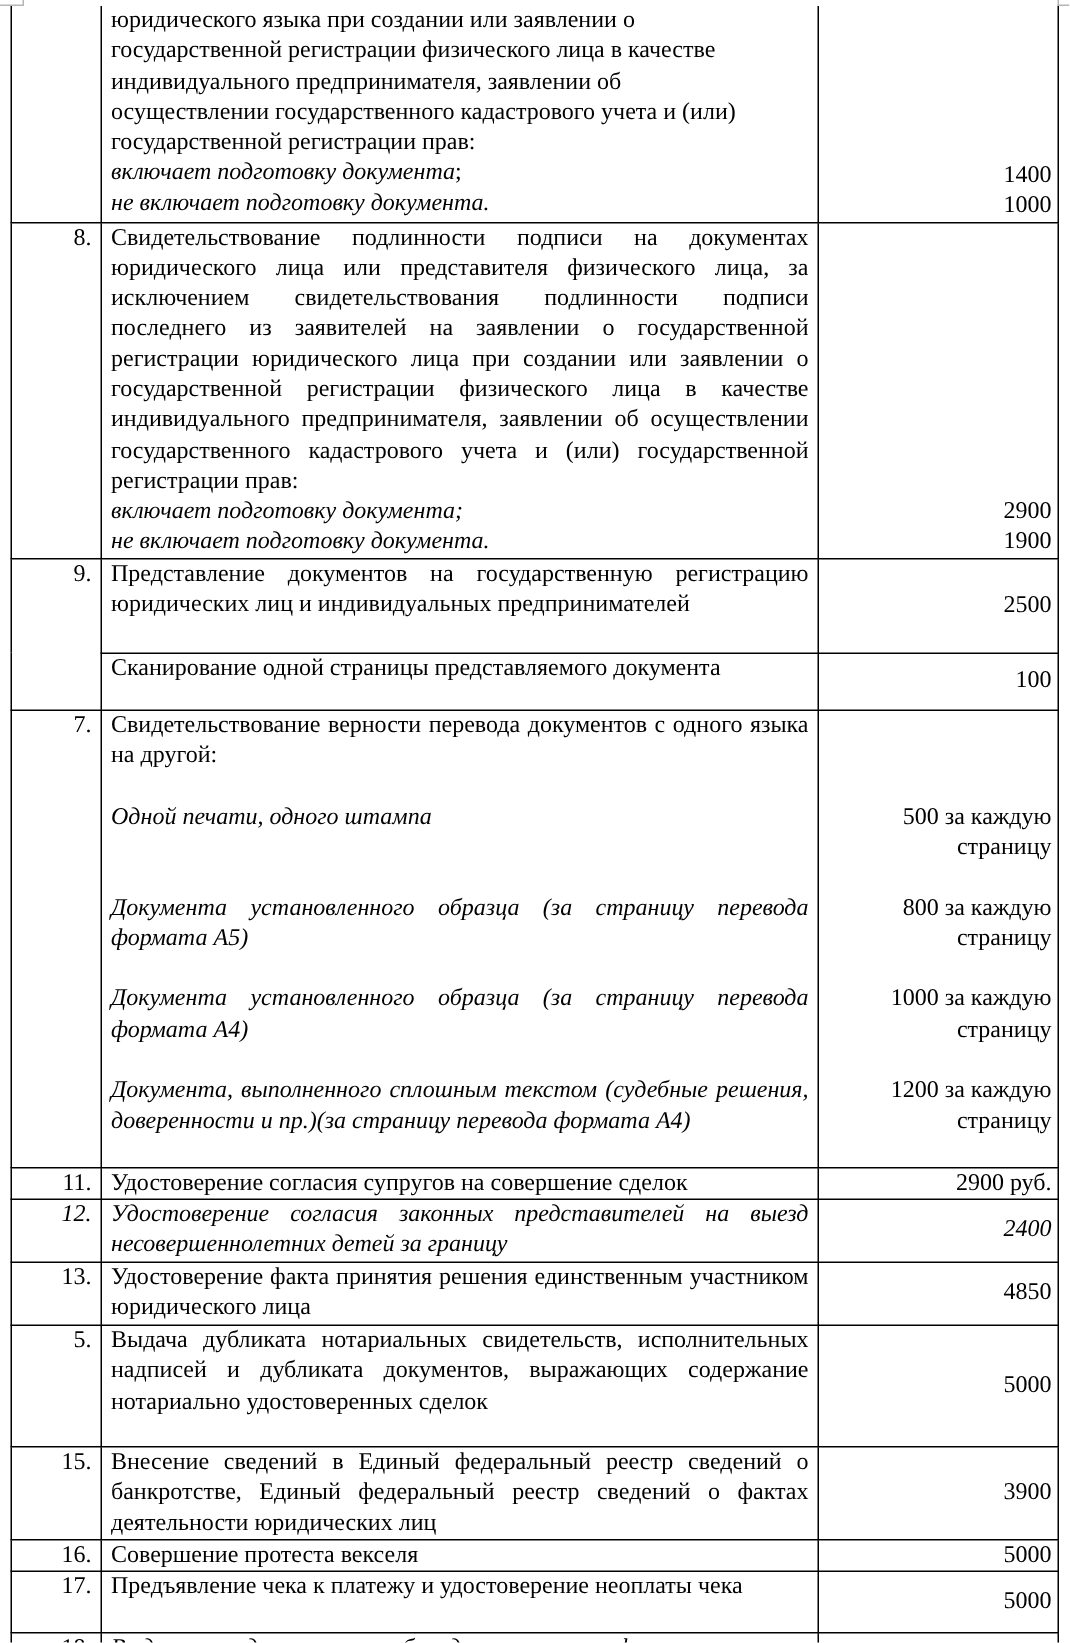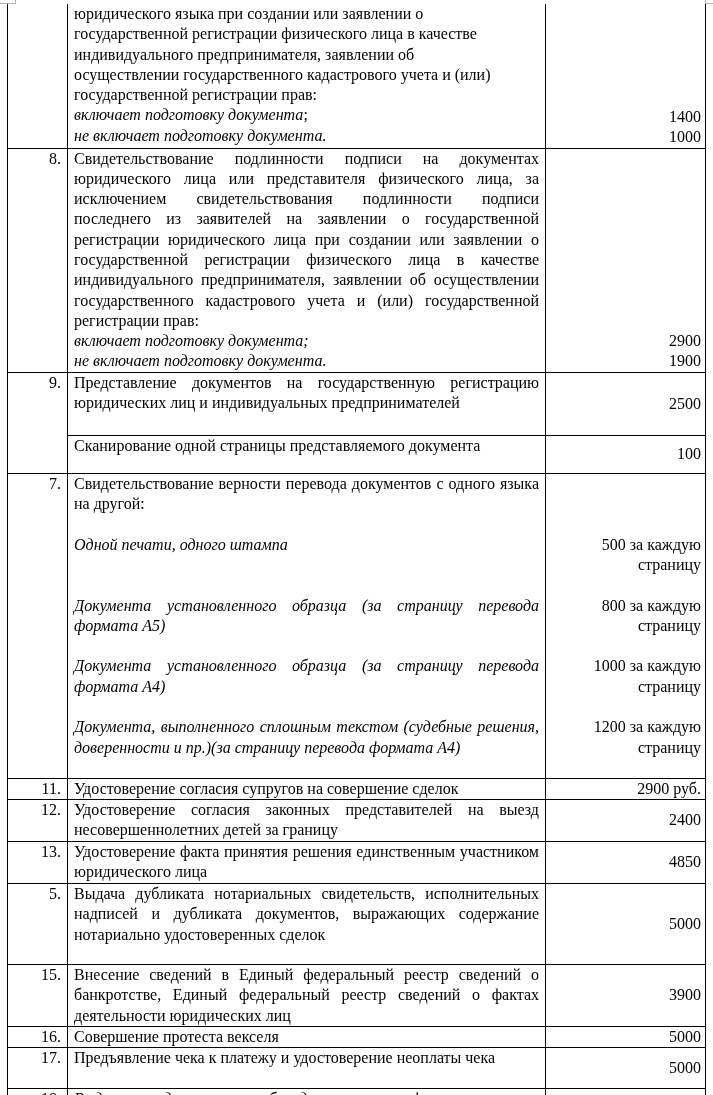--- a/index.html
+++ b/index.html
@@ -109,21 +109,21 @@
         <span class="pr-block">страницу</span>
       </td>
     </tr>
 
     <tr style="height:21px;">
       <td class="num">11.</td>
       <td class="text noj">Удостоверение согласия супругов на совершение сделок</td>
       <td class="price">2900 руб.</td>
     </tr>
 
-    <tr style="height:42px;">
+    <tr style="height:42px;font-style:italic;">
       <td class="num">12.</td>
       <td class="text noj">Удостоверение согласия законных представителей на выезд несовершеннолетних детей за границу</td>
       <td class="price">2400</td>
     </tr>
 
     <tr style="height:42px;">
       <td class="num">13.</td>
       <td class="text noj">Удостоверение факта принятия решения единственным участником юридического лица</td>
       <td class="price">4850</td>
     </tr>

